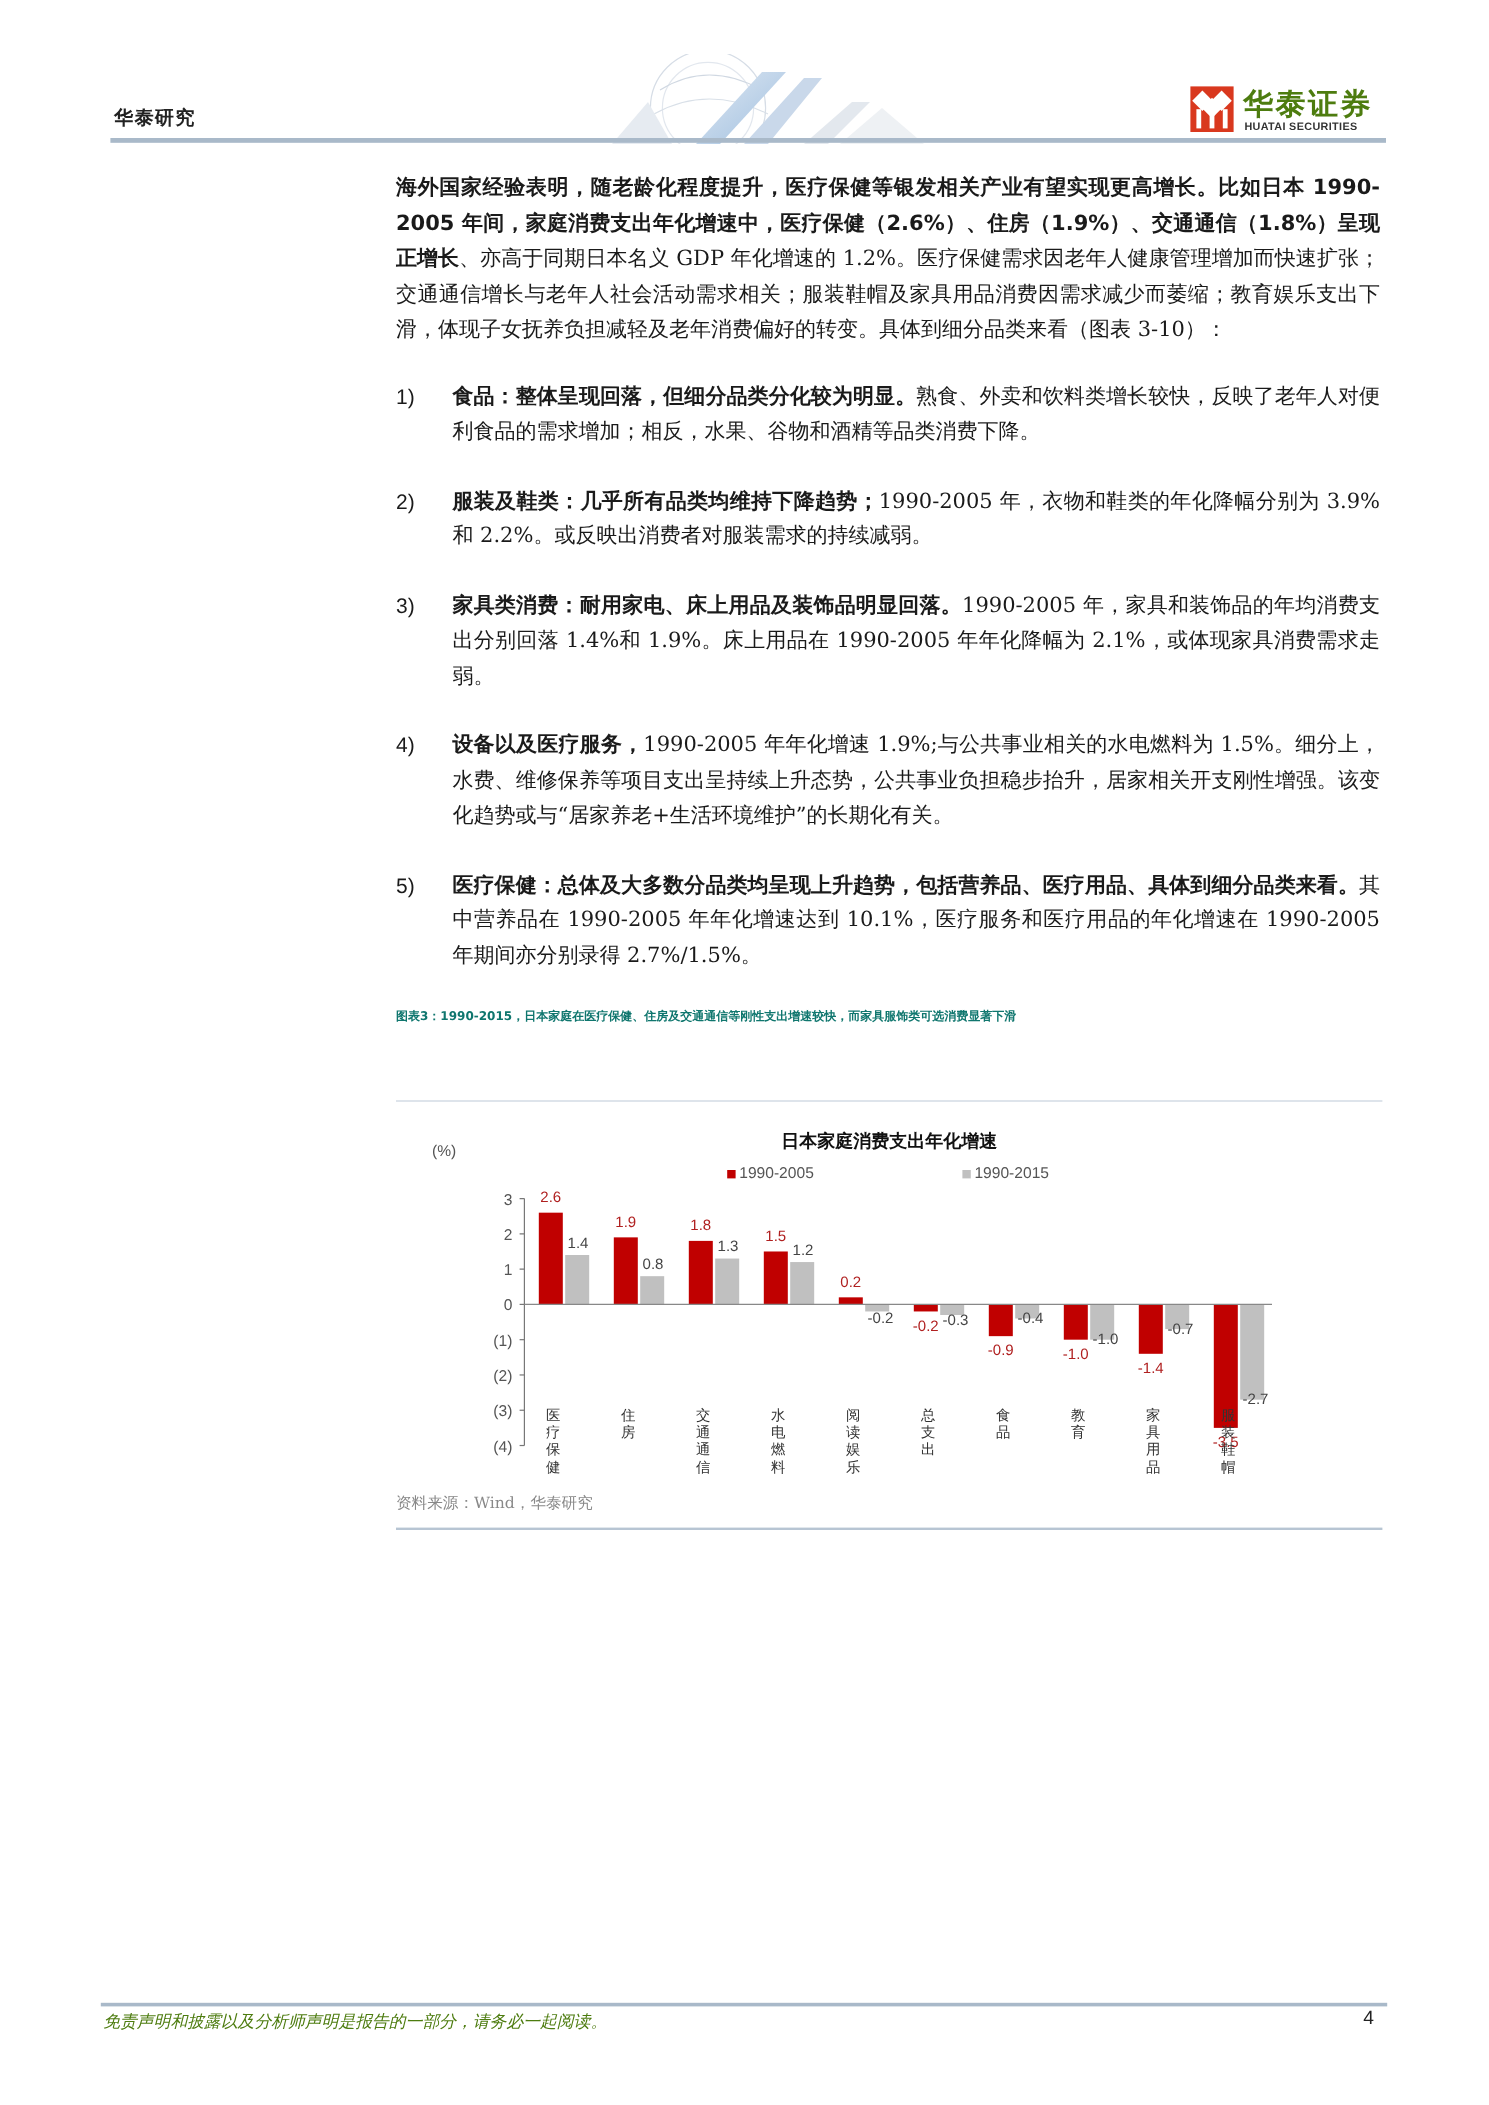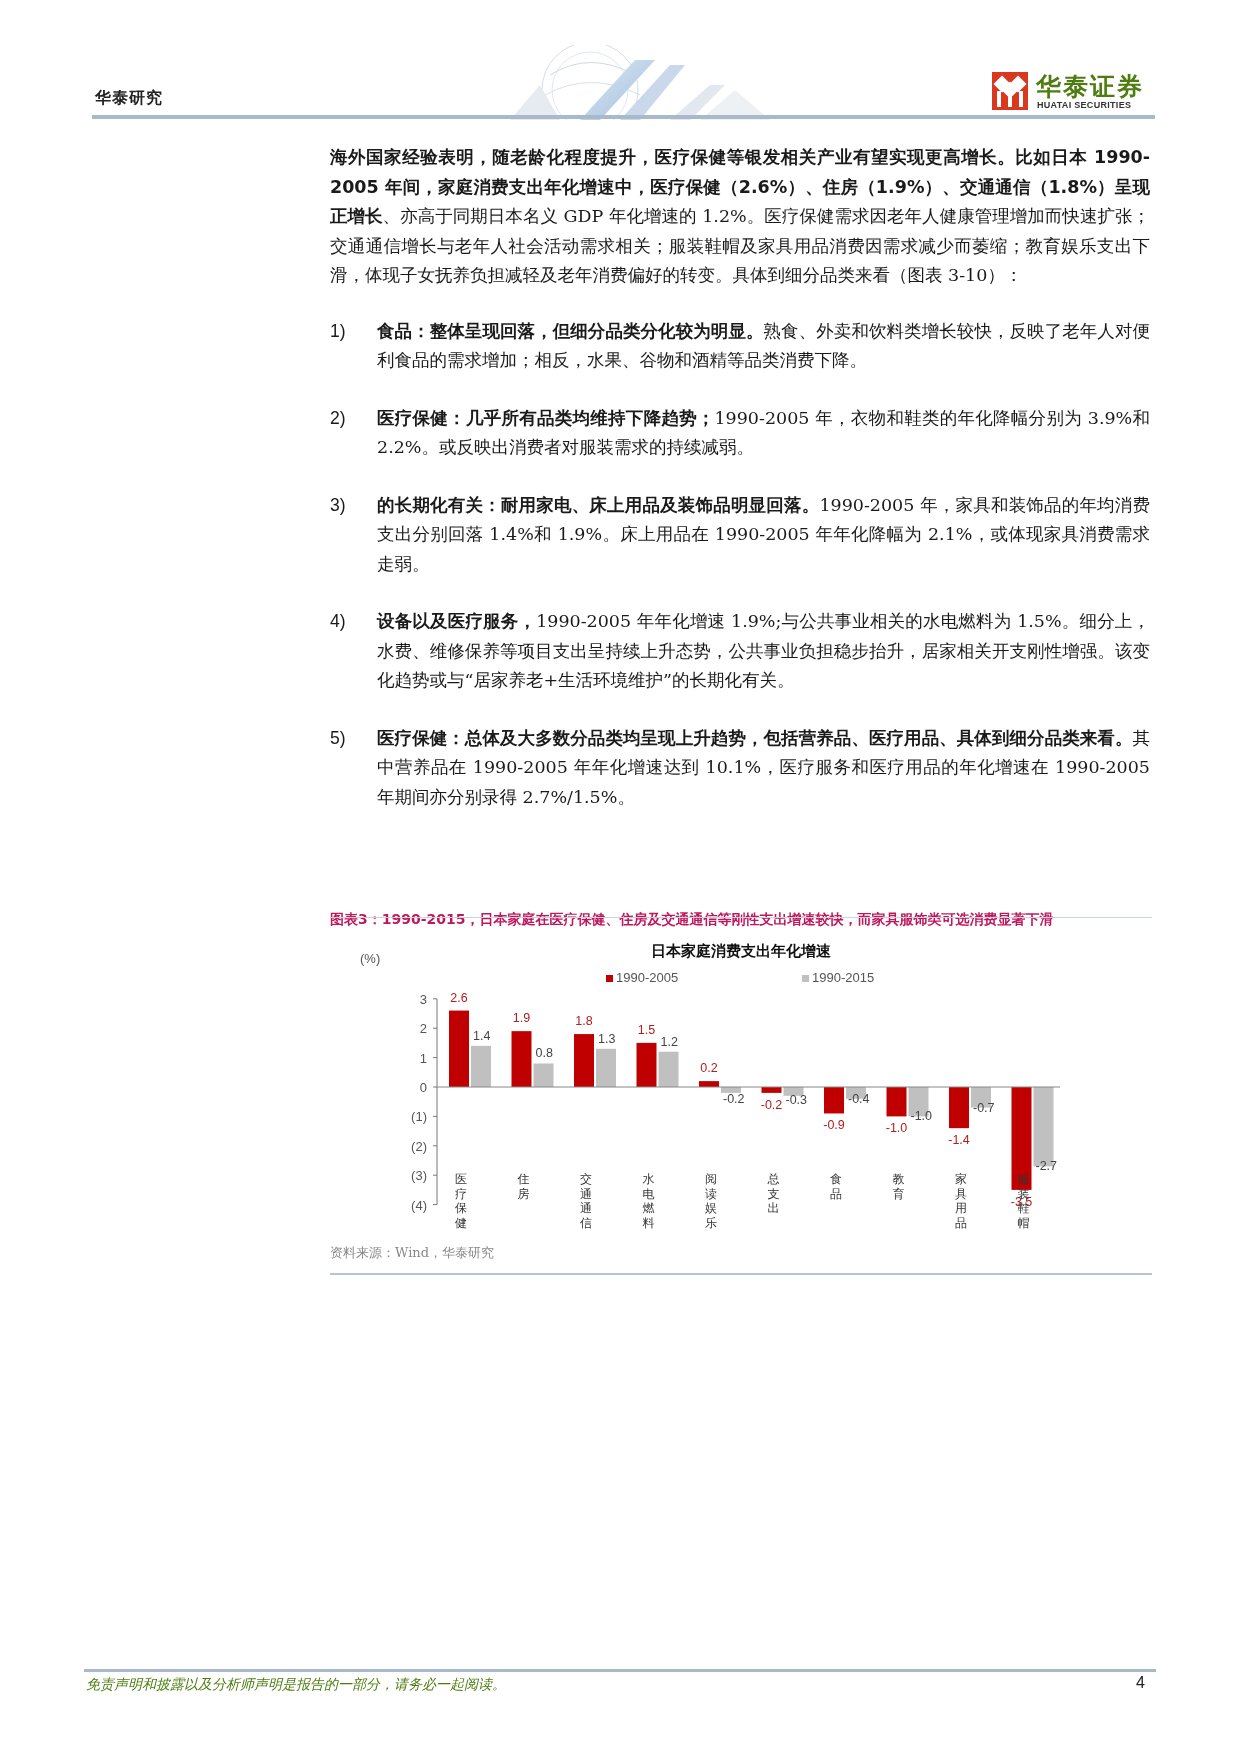--- a/index.html
+++ b/index.html
@@ -20,21 +20,21 @@
 
   
   .content { position: absolute; left: 330px; top: 143px; width: 820px; font-size: 17.5px; line-height: 29.5px; text-align: justify; font-family: "DejaVu Serif", serif; color: #1a1a1a; }
   .content b { font-weight: bold; font-family: "DejaVu Sans", sans-serif; }
   .para { margin-bottom: 0; }
   .list { margin-top: 26px; }
   .list-item { position: relative; padding-left: 47px; margin-bottom: 28px; }
   .list-num { position: absolute; left: 0; top: 0; font-family: "Liberation Sans", sans-serif; }
 
   
-  .fig-caption { position: absolute; left: 330px; top: 907px; width: 822px; font-size: 14px; line-height: 24px; font-weight: bold; font-family: "DejaVu Sans", sans-serif; color: #be185d; }
+  .fig-caption { position: absolute; left: 330px; top: 836px; width: 822px; font-size: 10px; line-height: 24px; font-weight: bold; font-family: "DejaVu Sans", sans-serif; color: #0f766e; }
   .fig-rule-top { position: absolute; left: 330px; top: 917px; width: 822px; height: 1px; background: #c8d3de; }
   .fig-rule-bottom { position: absolute; left: 330px; top: 1273px; width: 822px; height: 2px; background: #b7c5d3; }
   .source { position: absolute; left: 330px; top: 1244px; font-size: 13px; color: #888; font-family: "DejaVu Serif", serif; }
 
   
   .chart { position: absolute; left: 330px; top: 918px; width: 822px; height: 355px; }
   .chart svg { position: absolute; left: 0; top: 0; }
 
   
   .footer-rule { position: absolute; left: 84px; top: 1669px; width: 1072px; height: 3px; background: #a9b9c9; }
@@ -80,25 +80,25 @@
 
 <div class="content">
   <p class="para"><b>海外国家经验表明，随老龄化程度提升，医疗保健等银发相关产业有望实现更高增长。比如日本 1990-2005 年间，家庭消费支出年化增速中，医疗保健（2.6%）、住房（1.9%）、交通通信（1.8%）呈现正增长</b><span>、亦高于同期日本名义 GDP 年化增速的 1.2%。医疗保健需求因老年人健康管理增加而快速扩张；交通通信增长与老年人社会活动需求相关；服装鞋帽及家具用品消费因需求减少而萎缩；教育娱乐支出下滑，体现子女抚养负担减轻及老年消费偏好的转变。具体到细分品类来看（图表 3-10）：</span></p>
   <div class="list">
     <div class="list-item">
       <span class="list-num">1)</span>
       <b>食品：整体呈现回落，但细分品类分化较为明显。</b><span>熟食、外卖和饮料类增长较快，反映了老年人对便利食品的需求增加；相反，水果、谷物和酒精等品类消费下降。</span>
     </div>
     <div class="list-item">
       <span class="list-num">2)</span>
-      <b>医疗保健：几乎所有品类均维持下降趋势；</b><span>1990-2005 年，衣物和鞋类的年化降幅分别为 3.9%和 2.2%。或反映出消费者对服装需求的持续减弱。</span>
+      <b>服装及鞋类：几乎所有品类均维持下降趋势；</b><span>1990-2005 年，衣物和鞋类的年化降幅分别为 3.9%和 2.2%。或反映出消费者对服装需求的持续减弱。</span>
     </div>
     <div class="list-item">
       <span class="list-num">3)</span>
-      <b>的长期化有关：耐用家电、床上用品及装饰品明显回落。</b><span>1990-2005 年，家具和装饰品的年均消费支出分别回落 1.4%和 1.9%。床上用品在 1990-2005 年年化降幅为 2.1%，或体现家具消费需求走弱。</span>
+      <b>家具类消费：耐用家电、床上用品及装饰品明显回落。</b><span>1990-2005 年，家具和装饰品的年均消费支出分别回落 1.4%和 1.9%。床上用品在 1990-2005 年年化降幅为 2.1%，或体现家具消费需求走弱。</span>
     </div>
     <div class="list-item">
       <span class="list-num">4)</span>
       <b>设备以及医疗服务，</b><span>1990-2005  年年化增速  1.9%;与公共事业相关的水电燃料为 1.5%。细分上，水费、维修保养等项目支出呈持续上升态势，公共事业负担稳步抬升，居家相关开支刚性增强。该变化趋势或与“居家养老+生活环境维护”的长期化有关。</span>
     </div>
     <div class="list-item">
       <span class="list-num">5)</span>
       <b>医疗保健：总体及大多数分品类均呈现上升趋势，包括营养品、医疗用品、具体到细分品类来看。</b><span>其中营养品在 1990-2005 年年化增速达到 10.1%，医疗服务和医疗用品的年化增速在 1990-2005 年期间亦分别录得 2.7%/1.5%。</span>
     </div>
   </div>

